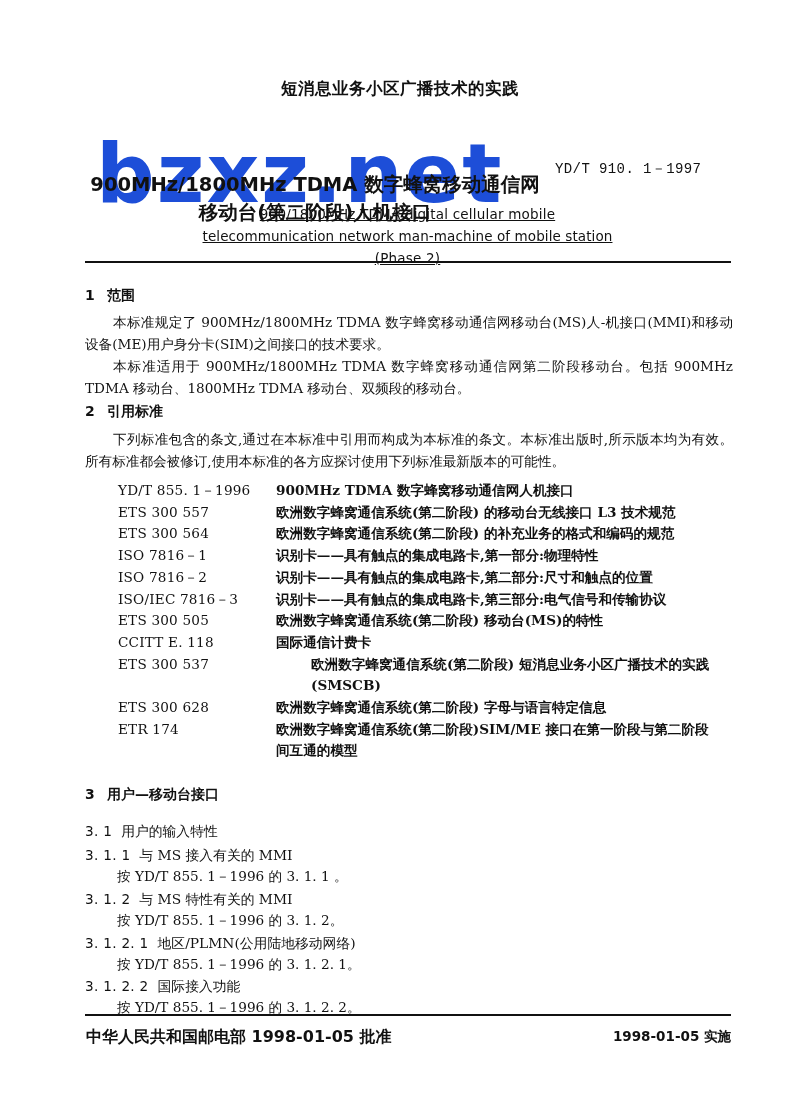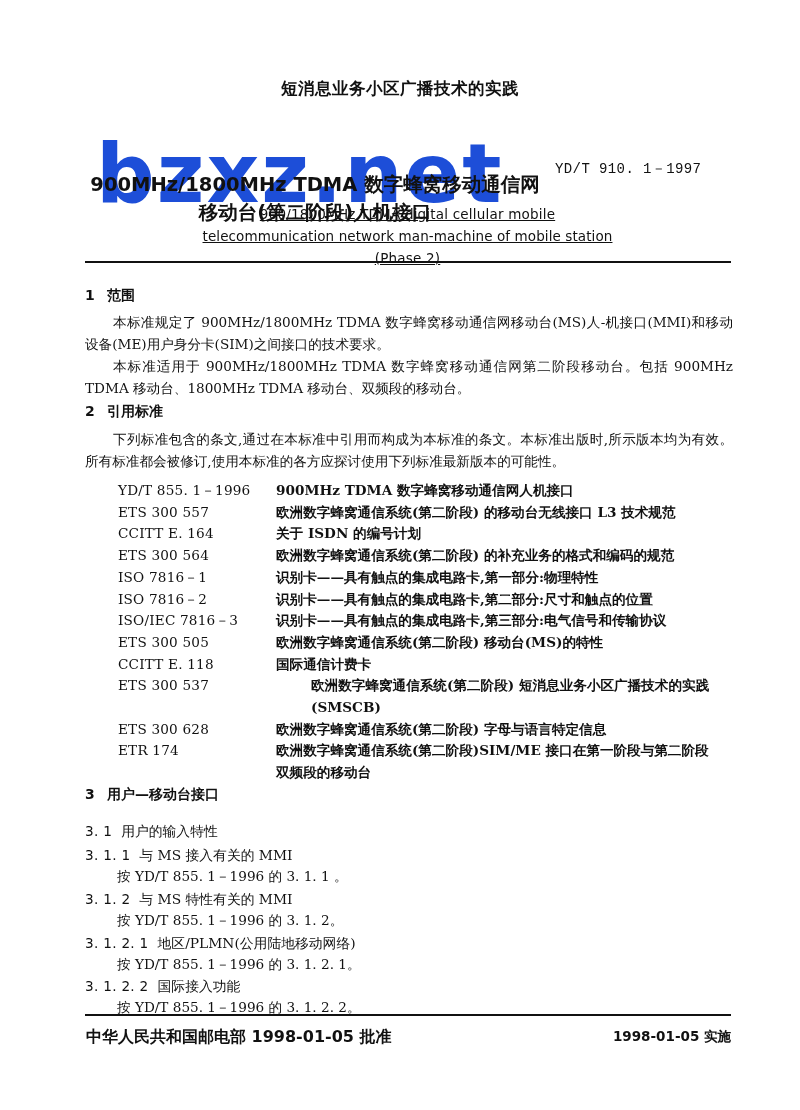--- a/index.html
+++ b/index.html
@@ -257,26 +257,20 @@
             <span class="ind">900MHz TDMA 数字蜂窝移动通信网人机接口</span>
           </div>
         </div>
         <div class="ref-row">
           <div class="ref-code">ETS  300  557</div>
           <div class="ref-desc">
             <span class="ind">欧洲数字蜂窝通信系统(第二阶段) 的移动台无线接口 L3 技术规范</span>
           </div>
         </div>
         <div class="ref-row">
-          <div class="ref-code">CCITT  E. 164</div>
-          <div class="ref-desc">
-            <span class="ind">关于 ISDN 的编号计划</span>
-          </div>
-        </div>
-        <div class="ref-row">
           <div class="ref-code">ETS  300  564</div>
           <div class="ref-desc">
             <span class="ind">欧洲数字蜂窝通信系统(第二阶段) 的补充业务的格式和编码的规范</span>
           </div>
         </div>
         <div class="ref-row">
           <div class="ref-code">ISO   7816－1</div>
           <div class="ref-desc">
             <span class="ind">识别卡——具有触点的集成电路卡,第一部分:物理特性</span>
           </div>
@@ -315,21 +309,21 @@
         <div class="ref-row">
           <div class="ref-code">ETS  300  628</div>
           <div class="ref-desc">
             <span class="ind">欧洲数字蜂窝通信系统(第二阶段) 字母与语言特定信息</span>
           </div>
         </div>
         <div class="ref-row">
           <div class="ref-code">ETR   174</div>
           <div class="ref-desc">
             <span class="ind">欧洲数字蜂窝通信系统(第二阶段)SIM/ME 接口在第一阶段与第二阶段</span>
-            <span class="ind">双频段的移动台</span>
+            <span class="ind">间互通的模型</span>
           </div>
         </div>
       </div>
 
     <div class="sec-head" style="left:85px; top:786px;">
       <span class="sec-num">3</span><span>用户—移动台接口</span>
     </div>
 
     <div id="subsection-area">
         <div class="sub" style="top: 821px;"><span class="snum">3. 1</span><span class="stxt">用户的输入特性</span></div>

